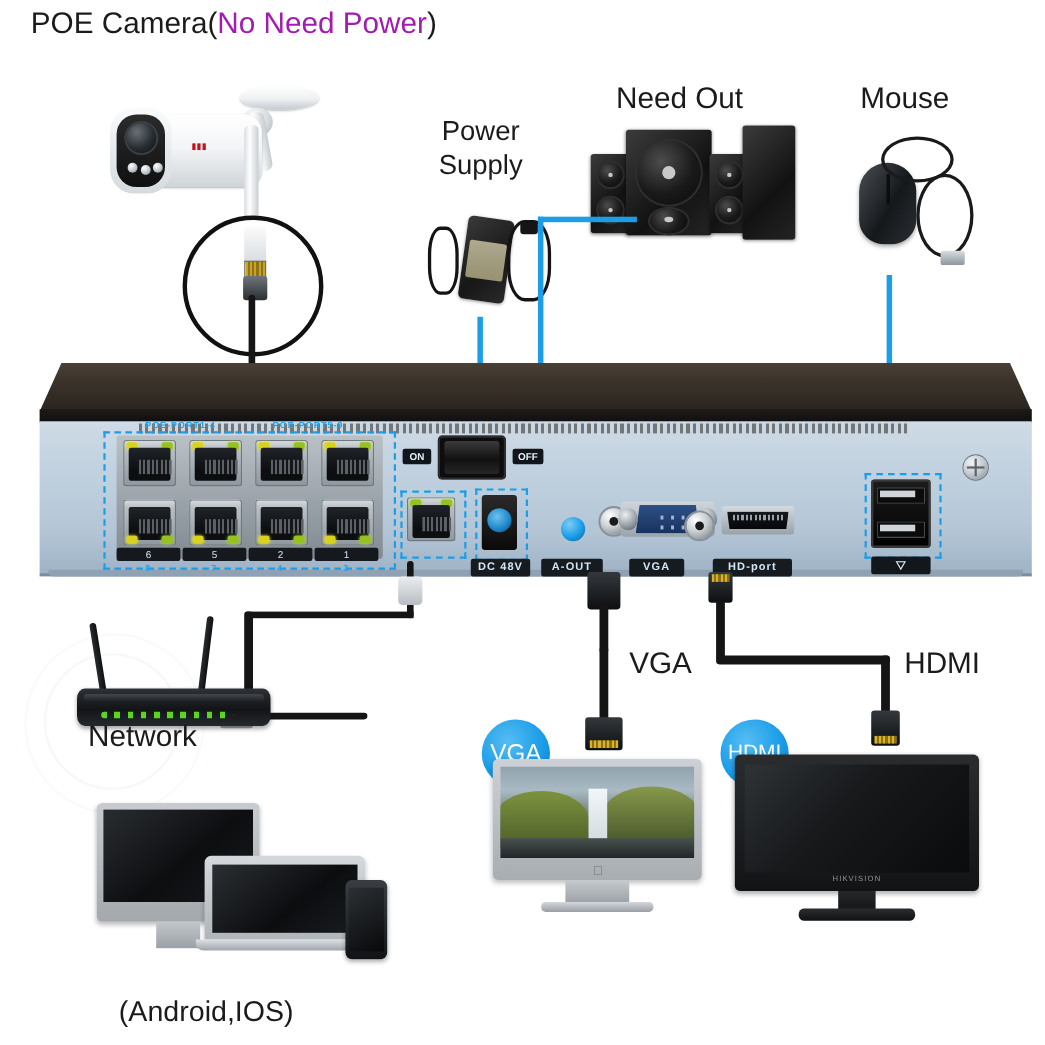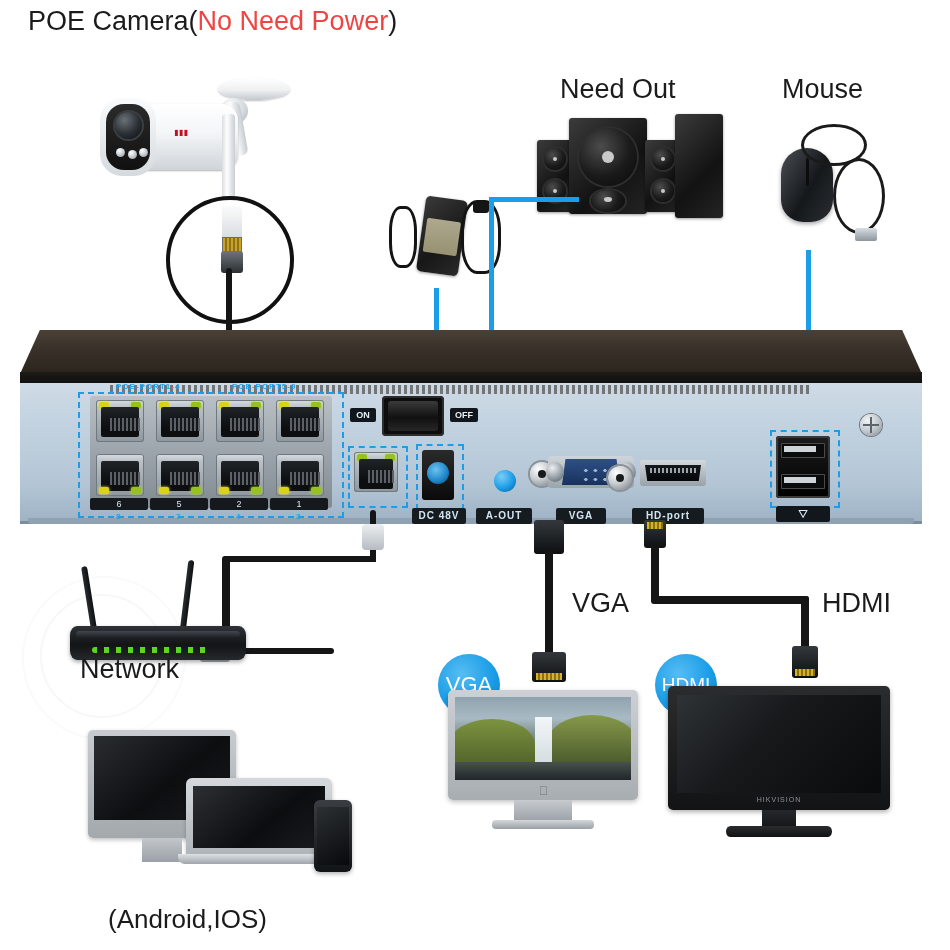--- a/index.html
+++ b/index.html
@@ -1,33 +1,33 @@
 <!DOCTYPE html>
 <html><head>
 <meta charset="utf-8">
 <title>POE NVR Connection Diagram</title>
 <style>
   html,body{margin:0;padding:0;background:#fff;}
   body{width:950px;height:950px;position:relative;overflow:hidden;
        font-family:"Liberation Sans","DejaVu Sans",sans-serif;}
   .stage{position:absolute;left:0;top:0;width:950px;height:950px;}
   .lbl{position:absolute;color:#1b1b1b;white-space:nowrap;}
-  .red{color:#ef4444;}
+  .red{color:#a21caf;}
   .ctr{text-align:center;}
 
   
   .bline{position:absolute;background:#1b9de8;}
   .bdot{position:absolute;border-radius:50%;
         background:radial-gradient(circle at 35% 30%,#6fc8f5 0%,#18a0ec 45%,#0b6fb0 100%);}
 
   
   .kcab{position:absolute;background:#151515;border-radius:3px;}
 
   
-  #nvr{position:absolute;left:20px;top:330px;width:830px;height:196px;}
+  #nvr{position:absolute;left:36px;top:330px;width:830px;height:196px;}
   .nvr-top{position:absolute;left:0;top:0;width:902px;height:44px;
      background:linear-gradient(180deg,#4a4036 0%,#3a322a 40%,#2b241e 100%);
      border-radius:5px 5px 0 0;
      clip-path:polygon(2.2% 0%,97.8% 0%,100% 100%,0% 100%);}
   .nvr-lip{position:absolute;left:0;top:42px;width:902px;height:12px;
      background:linear-gradient(180deg,#1d1a17 0%,#101010 100%);}
   .nvr-face{position:absolute;left:0;top:53px;width:902px;height:138px;
      background:linear-gradient(180deg,#cfdbe6 0%,#c2d2e0 30%,#b4c6d6 72%,#9fb3c6 100%);
      border-bottom:3px solid #7c8d9d;}
   .vent{position:absolute;left:90px;top:55px;width:700px;height:9px;
@@ -270,20 +270,24 @@
 </style>
 </head>
 <body>
 
 <div class="stage">
 
   <div class="lbl" style="left:28px;top:6px;font-size:27px;">
     <span>POE Camera(</span><span class="red">No Need Power</span><span>)</span>
   </div>
 
+  <div class="lbl ctr" style="left:372px;top:104px;width:130px;font-size:25px;line-height:31px;">
+    <div>Power</div>
+    <div>Supply</div>
+  </div>
 
   <div class="lbl" style="left:560px;top:74px;font-size:27px;">Need Out</div>
 
   <div class="lbl" style="left:782px;top:74px;font-size:27px;">Mouse</div>
 
   <div id="cam">
     <div class="cam-mount"></div>
     <div class="cam-knuck"></div>
     <div class="cam-arm"></div>
     <div class="cam-body"></div>

